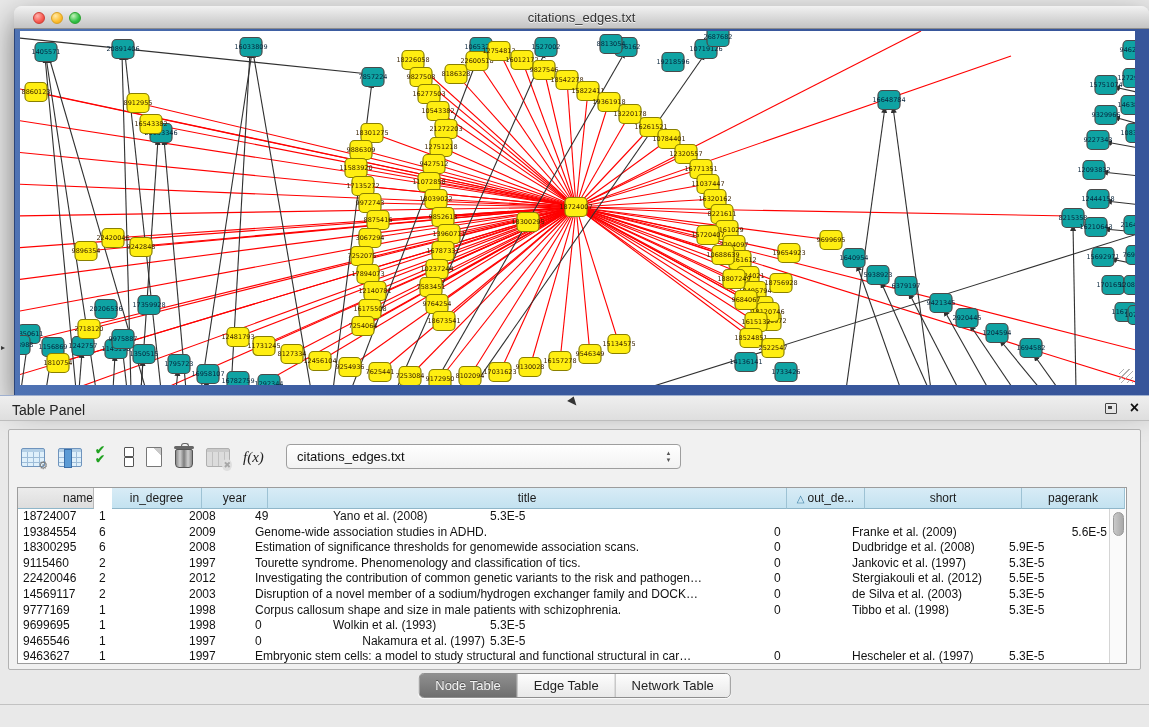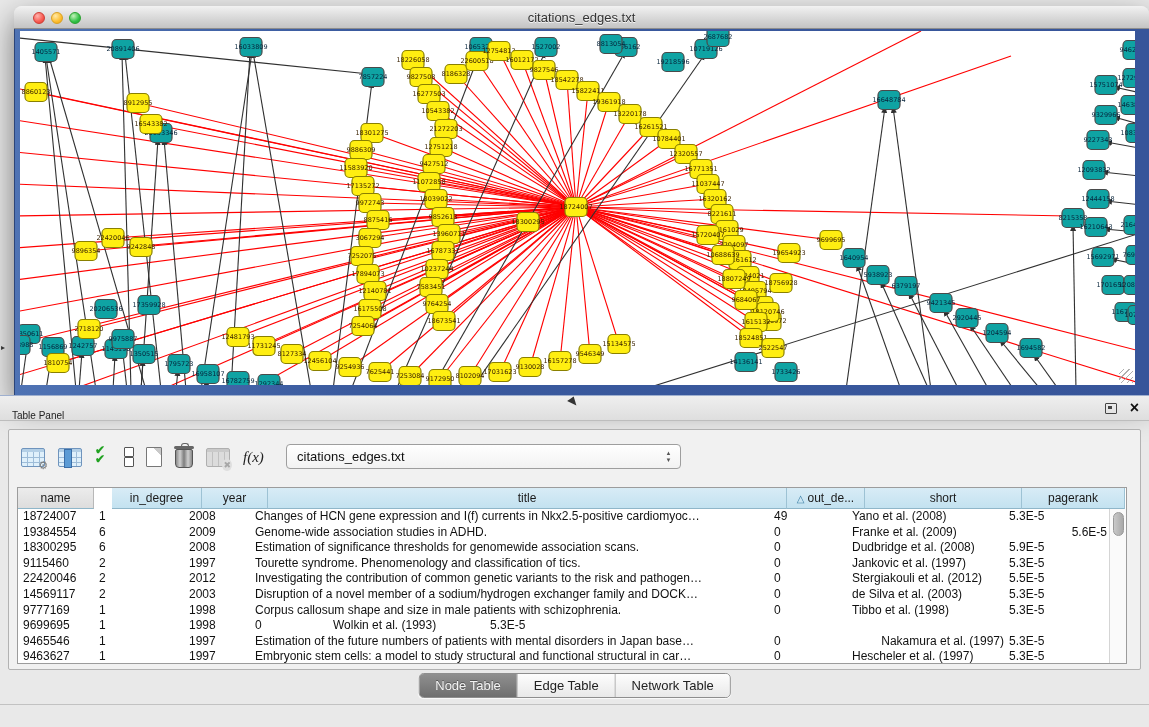--- a/index.html
+++ b/index.html
@@ -22,21 +22,21 @@
     background:linear-gradient(90deg,#4f73b4,#3a5a9e 30%,#37559a);
     border-left:1px solid #2c4579; padding:2px 14px 10px 5px; }
   #graph-canvas { position:relative; width:100%; height:100%; background:#fff; overflow:hidden; }
   #graph-svg { position:absolute; left:0; top:0; }
   .resize-grip { position:absolute; right:2px; bottom:2px; width:14px; height:14px;
     background:repeating-linear-gradient(135deg, transparent 0 3px, #9a9a9a 3px 4px); opacity:.8; }
 
   
   #panel-header { position:absolute; left:0; top:395px; width:100%; height:26px;
     background:linear-gradient(#efefef,#dedede); border-top:1px solid #9fb0cf; border-bottom:1px solid #bdbdbd; }
-  #panel-header .ph-title { position:absolute; left:12px; top:14px; font-size:10px; color:#222; }
+  #panel-header .ph-title { position:absolute; left:12px; top:6px; font-size:14px; color:#222; }
   .float-btn { position:absolute; right:32px; top:7px; width:12px; height:11px;
     border:1.5px solid #444; border-radius:1px; }
   .float-btn:after { content:""; position:absolute; left:2px; top:2px; width:4px; height:3px; background:#444; }
   .close-btn { position:absolute; right:10px; top:2px; font-size:16px; font-weight:bold;
     color:#111; line-height:20px; cursor:default; }
 
   #panel-card { position:absolute; left:8px; top:429px; width:1133px; height:241px;
     background:#f1f1f1; border:1px solid #b2b2b2; border-radius:2px; }
 
   
@@ -595,34 +595,33 @@
       <span class="tbi import-table-icon"></span>
       <span class="tbi function-builder-icon">f(x)</span>
     </div>
   <div id="table-selector">
     <span>citations_edges.txt</span>
     <span class="stepper">▲<br>▼</span>
   </div>
 
   <div id="table-area">
     <div id="thead">
-        <div class="th gray" style="width: 76px;">name</div>
+        <div class="th gray" style="width: 76px; text-align: right;">name</div>
         <div class="th" style="width: 90px; margin-left: 18px;">in_degree</div>
         <div class="th" style="width: 66px;">year</div>
         <div class="th" style="width: 519px;">title</div>
         <div class="th" style="width: 78px;"><span class="sort-arrow">△</span>out_de...</div>
         <div class="th" style="width: 157px;">short</div>
         <div class="th" style="width: 103px;">pagerank</div>
       </div>
     <div id="tbody">
         <div class="tr">
           <div class="td" style="width: 76px;">18724007</div>
           <div class="td" style="width: 90px;">1</div>
           <div class="td" style="width: 66px;">2008</div>
-          <div class="td" style="width: 519px;">Changes of HCN gene expression and I(f) currents in Nkx2.5-positive cardiomyoc…</div>
           <div class="td" style="width: 78px;">49</div>
           <div class="td" style="width: 157px;">Yano et al. (2008)</div>
           <div class="td" style="width: 103px;">5.3E-5</div>
         </div>
         <div class="tr">
           <div class="td" style="width: 76px;">19384554</div>
           <div class="td" style="width: 90px;">6</div>
           <div class="td" style="width: 66px;">2009</div>
           <div class="td" style="width: 519px;">Genome-wide association studies in ADHD.</div>
           <div class="td" style="width: 78px;">0</div>
@@ -679,21 +678,20 @@
           <div class="td" style="width: 90px;">1</div>
           <div class="td" style="width: 66px;">1998</div>
           <div class="td" style="width: 78px;">0</div>
           <div class="td" style="width: 157px;">Wolkin et al. (1993)</div>
           <div class="td" style="width: 103px;">5.3E-5</div>
         </div>
         <div class="tr">
           <div class="td" style="width: 76px;">9465546</div>
           <div class="td" style="width: 90px;">1</div>
           <div class="td" style="width: 66px;">1997</div>
-          <div class="td" style="width: 519px;">Estimation of the future numbers of patients with mental disorders in Japan base…</div>
           <div class="td" style="width: 78px;">0</div>
           <div class="td" style="width: 157px; text-align: right;">Nakamura et al. (1997)</div>
           <div class="td" style="width: 103px;">5.3E-5</div>
         </div>
         <div class="tr">
           <div class="td" style="width: 76px;">9463627</div>
           <div class="td" style="width: 90px;">1</div>
           <div class="td" style="width: 66px;">1997</div>
           <div class="td" style="width: 519px;">Embryonic stem cells: a model to study structural and functional structural in car…</div>
           <div class="td" style="width: 78px;">0</div>

